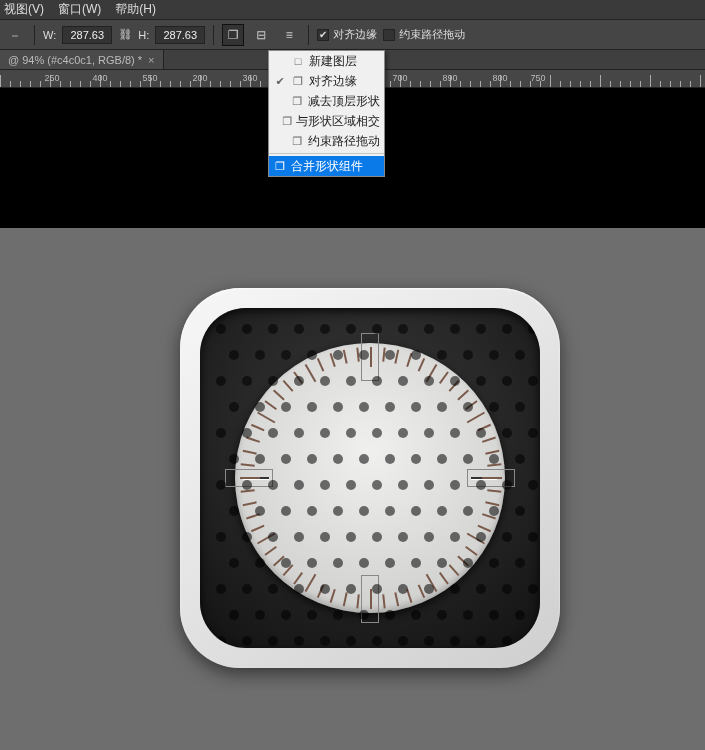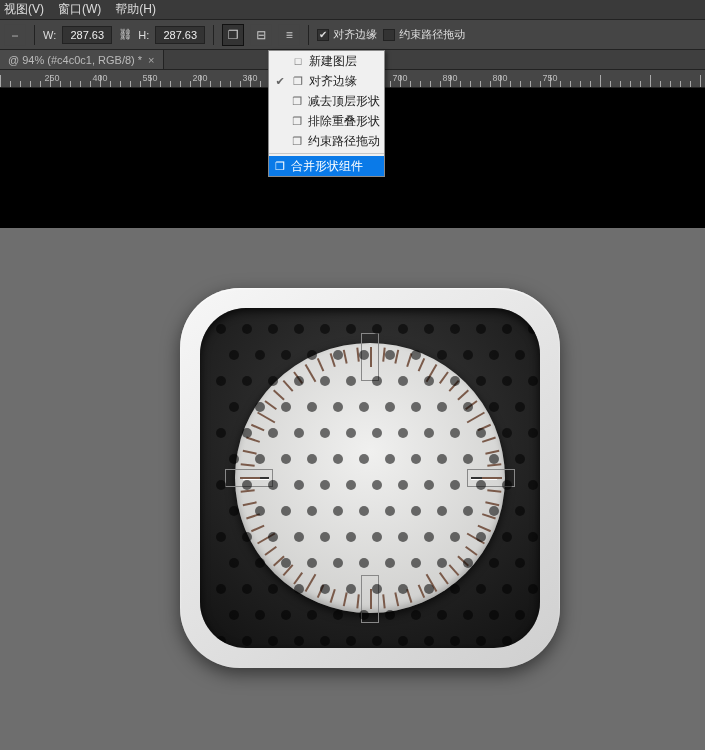--- a/index.html
+++ b/index.html
@@ -294,21 +294,21 @@
       <label style="left: 52px;">250</label>
       <label style="left: 100px;">400</label>
       <label style="left: 150px;">550</label>
       <label style="left: 200px;">200</label>
       <label style="left: 250px;">360</label>
       <label style="left: 300px;">500</label>
       <label style="left: 350px;">550</label>
       <label style="left: 400px;">700</label>
       <label style="left: 450px;">890</label>
       <label style="left: 500px;">800</label>
-      <label style="left: 550px;">750</label>
+      <label style="left: 538px;">750</label>
     </div>
 </div>
 
 <div class="black-area"></div>
 
 <div class="dropdown" id="dropdown">
     <div class="item">
       <span class="dd-icon"></span>
       <span class="dd-icon">□</span>
       <span>新建图层</span>
@@ -319,21 +319,21 @@
       <span>对齐边缘</span>
     </div>
     <div class="item">
       <span class="dd-icon"></span>
       <span class="dd-icon">❐</span>
       <span>减去顶层形状</span>
     </div>
     <div class="item">
       <span class="dd-icon"></span>
       <span class="dd-icon">❐</span>
-      <span>排除重叠形状</span>
+      <span>与形状区域相交</span>
     </div>
     <div class="item">
       <span class="dd-icon"></span>
       <span class="dd-icon">❐</span>
       <span>约束路径拖动</span>
     </div>
     <div class="sep-line"></div>
     <div class="item highlight">
       <span class="dd-icon">❐</span>
       <span>合并形状组件</span>

